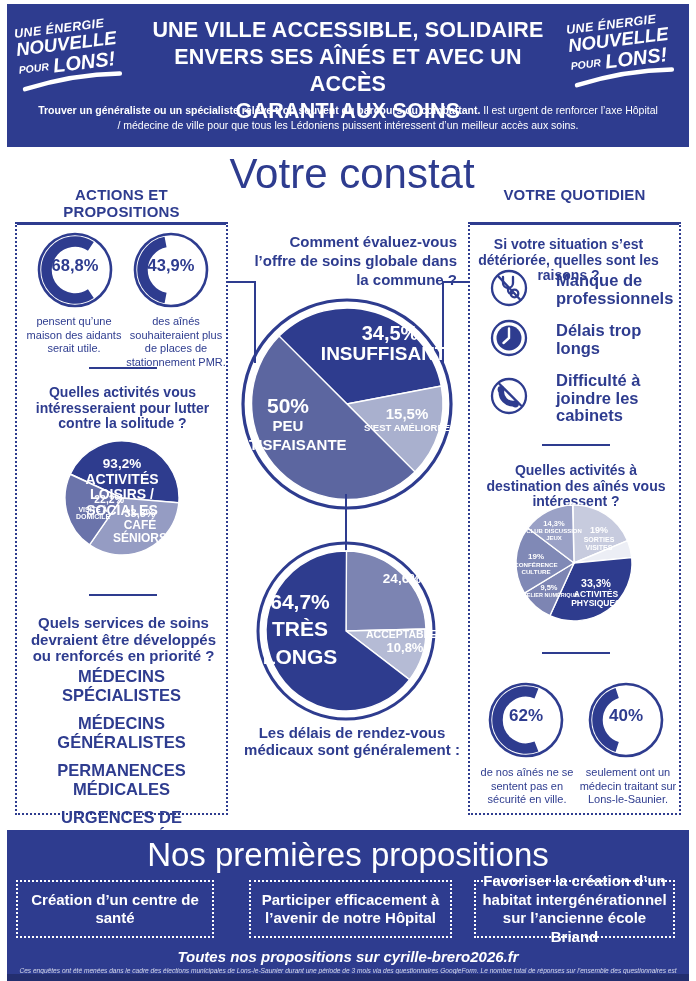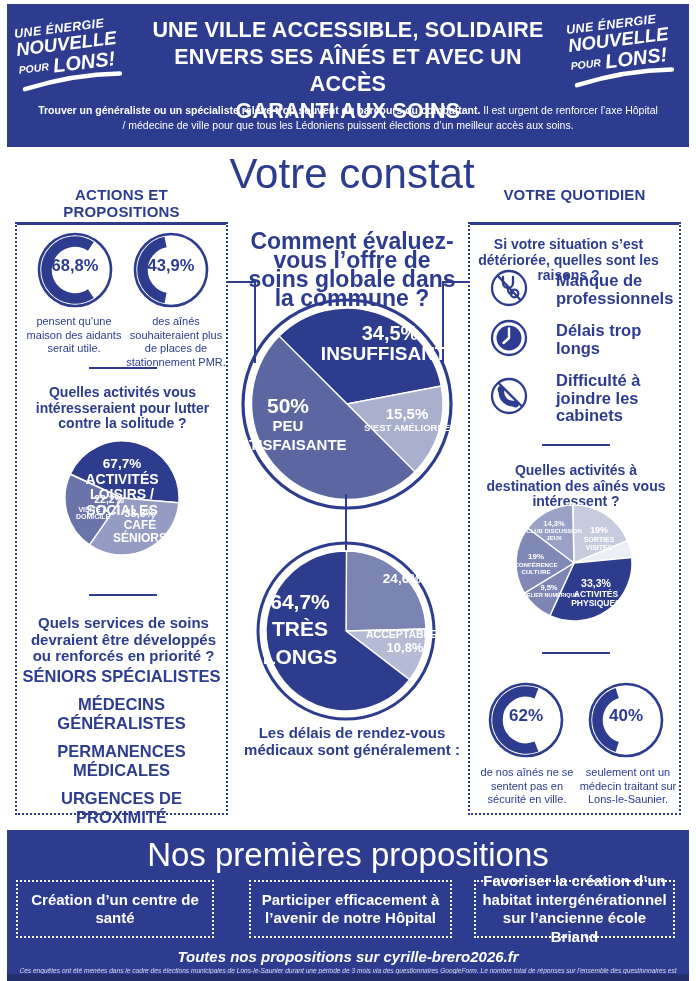--- a/index.html
+++ b/index.html
@@ -58,21 +58,21 @@
       <svg width="104" height="12" viewBox="0 0 104 12" style="display:block;margin-top:1px;">
         <path d="M4,9 Q54,0 100,5" fill="none" stroke="#ffffff" stroke-width="4.5" stroke-linecap="round"></path>
       </svg>
     </div>
     <div class="abs" style="left:131px;top:13px;width:420px;">
       <div class="hdr-title-line">UNE VILLE ACCESSIBLE, SOLIDAIRE</div>
       <div class="hdr-title-line">ENVERS SES AÎNÉS ET AVEC UN ACCÈS</div>
       <div class="hdr-title-line">GARANTI AUX SOINS</div>
     </div>
     <div class="abs subtitle" style="left:31px;top:99px;width:620px;">
-      <span class="b">Trouver un généraliste ou un spécialiste relève trop souvent du parcours du combattant.</span><span> Il est urgent de renforcer l’axe Hôpital / médecine de ville pour que tous les Lédoniens puissent élections d’un meilleur accès aux soins.</span>
+      <span class="b">Trouver un généraliste ou un spécialiste relève trop souvent du parcours du combattant.</span><span> Il est urgent de renforcer l’axe Hôpital / médecine de ville pour que tous les Lédoniens puissent intéressent d’un meilleur accès aux soins.</span>
     </div>
   </div>
 
   <div class="colhead" style="left:15px;">ACTIONS ET PROPOSITIONS</div>
   <div class="colhead" style="left:468px;">VOTRE QUOTIDIEN</div>
 
   <div class="colbox" style="left:15px;">
 
     <svg class="abs" style="left:18px;top:5px;" width="80" height="80">
       <circle class="ring" cx="40" cy="40" r="36" stroke-width="2.6"></circle>
@@ -90,38 +90,38 @@
     <div class="divider" style="top:142px;"></div>
 
     <div class="q abs" style="left:9px;top:160px;width:193px;font-size:14px;line-height:15.5px;">Quelles activités vous intéresseraient pour lutter contre la solitude ?</div>
 
     <svg class="abs" style="left:45px;top:213px;" width="120" height="120">
         <path d="M60,60 L8.34,35.91 A57,57 0 0 1 116.80,64.81 Z" fill="#2e3c8e" stroke="#ffffff" stroke-width="1.4"></path>
         <path d="M60,60 L116.80,64.81 A57,57 0 0 1 27.53,106.85 Z" fill="#959cc3" stroke="#ffffff" stroke-width="1.4"></path>
         <path d="M60,60 L27.53,106.85 A57,57 0 0 1 8.19,36.24 Z" fill="#6a73aa" stroke="#ffffff" stroke-width="1.4"></path>
       </svg>
     <div class="plabel" style="left:45px;top:232px;width:120px;">
-      <span style="font-size:13.5px;">67,7%</span>
+      <span style="font-size:13.5px;">93,2%</span>
       <span style="font-size:14px;">ACTIVITÉS LOISIRS / SOCIALES</span>
     </div>
     <div class="plabel" style="left:45px;top:269px;width:62px;">
       <span style="font-size:10.5px;text-align:right;">22,2%</span>
       <span style="font-size:7px;">VISITE À DOMICILE</span>
     </div>
     <div class="plabel" style="left:88px;top:282px;width:70px;">
       <span style="font-size:11px;">33,3%</span>
       <span style="font-size:12px;">CAFÉ SÉNIORS</span>
     </div>
 
     <div class="divider" style="top:369px;"></div>
 
     <div class="q abs" style="left:10px;top:390px;width:193px;font-size:15px;line-height:16.5px;">Quels services de soins devraient être développés ou renforcés en priorité ?</div>
 
     <div class="abs" style="left:0;top:442px;width:209px;">
-      <div class="svc">SÉNIORS SPÉCIALISTES</div>
+      <div class="svc">MÉDECINS SPÉCIALISTES</div>
       <div class="svc">MÉDECINS GÉNÉRALISTES</div>
       <div class="svc">PERMANENCES MÉDICALES</div>
       <div class="svc">URGENCES DE PROXIMITÉ</div>
       <div class="svc">MAISON DE SANTÉ PLURIDISCIPLINAIRE</div>
     </div>
   </div>
 
   <div class="colbox" style="left:468px;">
     <div class="q abs" style="left:6px;top:12px;width:185px;font-size:14px;line-height:15.5px;">Si votre situation s’est détériorée, quelles sont les raisons ?</div>
 
@@ -198,21 +198,21 @@
       <circle class="ring" cx="40" cy="40" r="36" stroke-width="2.6"></circle>
     <path d="M31.19,67.11 A28.5,28.5 0 0 1 31.19,12.89" fill="none" stroke="#2e3c8f" stroke-width="10.5"></path>
       </svg>
     <div class="dlabel" style="left:116px;top:481px;width:80px;font-size:17px;">40%</div>
     <div class="dcap" style="left:4px;top:541px;width:106px;">de nos aînés ne se sentent pas en sécurité en ville.</div>
     <div class="dcap" style="left:106px;top:541px;width:104px;">seulement ont un médecin traitant sur Lons-le-Saunier.</div>
   </div>
 
   <div class="abs c" style="left:222px;top:150px;width:260px;font-size:42px;color:#2e3c8f;">Votre constat</div>
 
-  <div class="q abs" style="left:247px;top:232px;width:210px;font-size:23px;line-height:19px;">Comment évaluez-vous l’offre de soins globale dans la commune ?</div>
+  <div class="q abs" style="left:247px;top:232px;width:210px;font-size:15px;line-height:19px;text-align:right;">Comment évaluez-vous l’offre de soins globale dans la commune ?</div>
 
   <div class="abs" style="left:228px;top:281px;width:26px;height:80px;border-top:2.4px solid #2e3c8f;border-right:2.4px solid #2e3c8f;"></div>
   <div class="abs" style="left:442px;top:281px;width:26px;height:80px;border-top:2.4px solid #2e3c8f;border-left:2.4px solid #2e3c8f;"></div>
 
   <svg class="abs" style="left:239px;top:296px;" width="216" height="216">
     <circle class="ring" cx="108" cy="108" r="104" stroke-width="3.2"></circle>
   <path d="M108,108 L40.12,40.12 A96,96 0 0 1 202.30,90.01 Z" fill="#2e3c8e" stroke="#ffffff" stroke-width="1.4"></path>
       <path d="M108,108 L202.30,90.01 A96,96 0 0 1 175.88,175.88 Z" fill="#a9b0ce" stroke="#ffffff" stroke-width="1.4"></path>
       <path d="M108,108 L175.88,175.88 A96,96 0 0 1 40.12,40.12 Z" fill="#5c66a0" stroke="#ffffff" stroke-width="1.4"></path>
     </svg>

